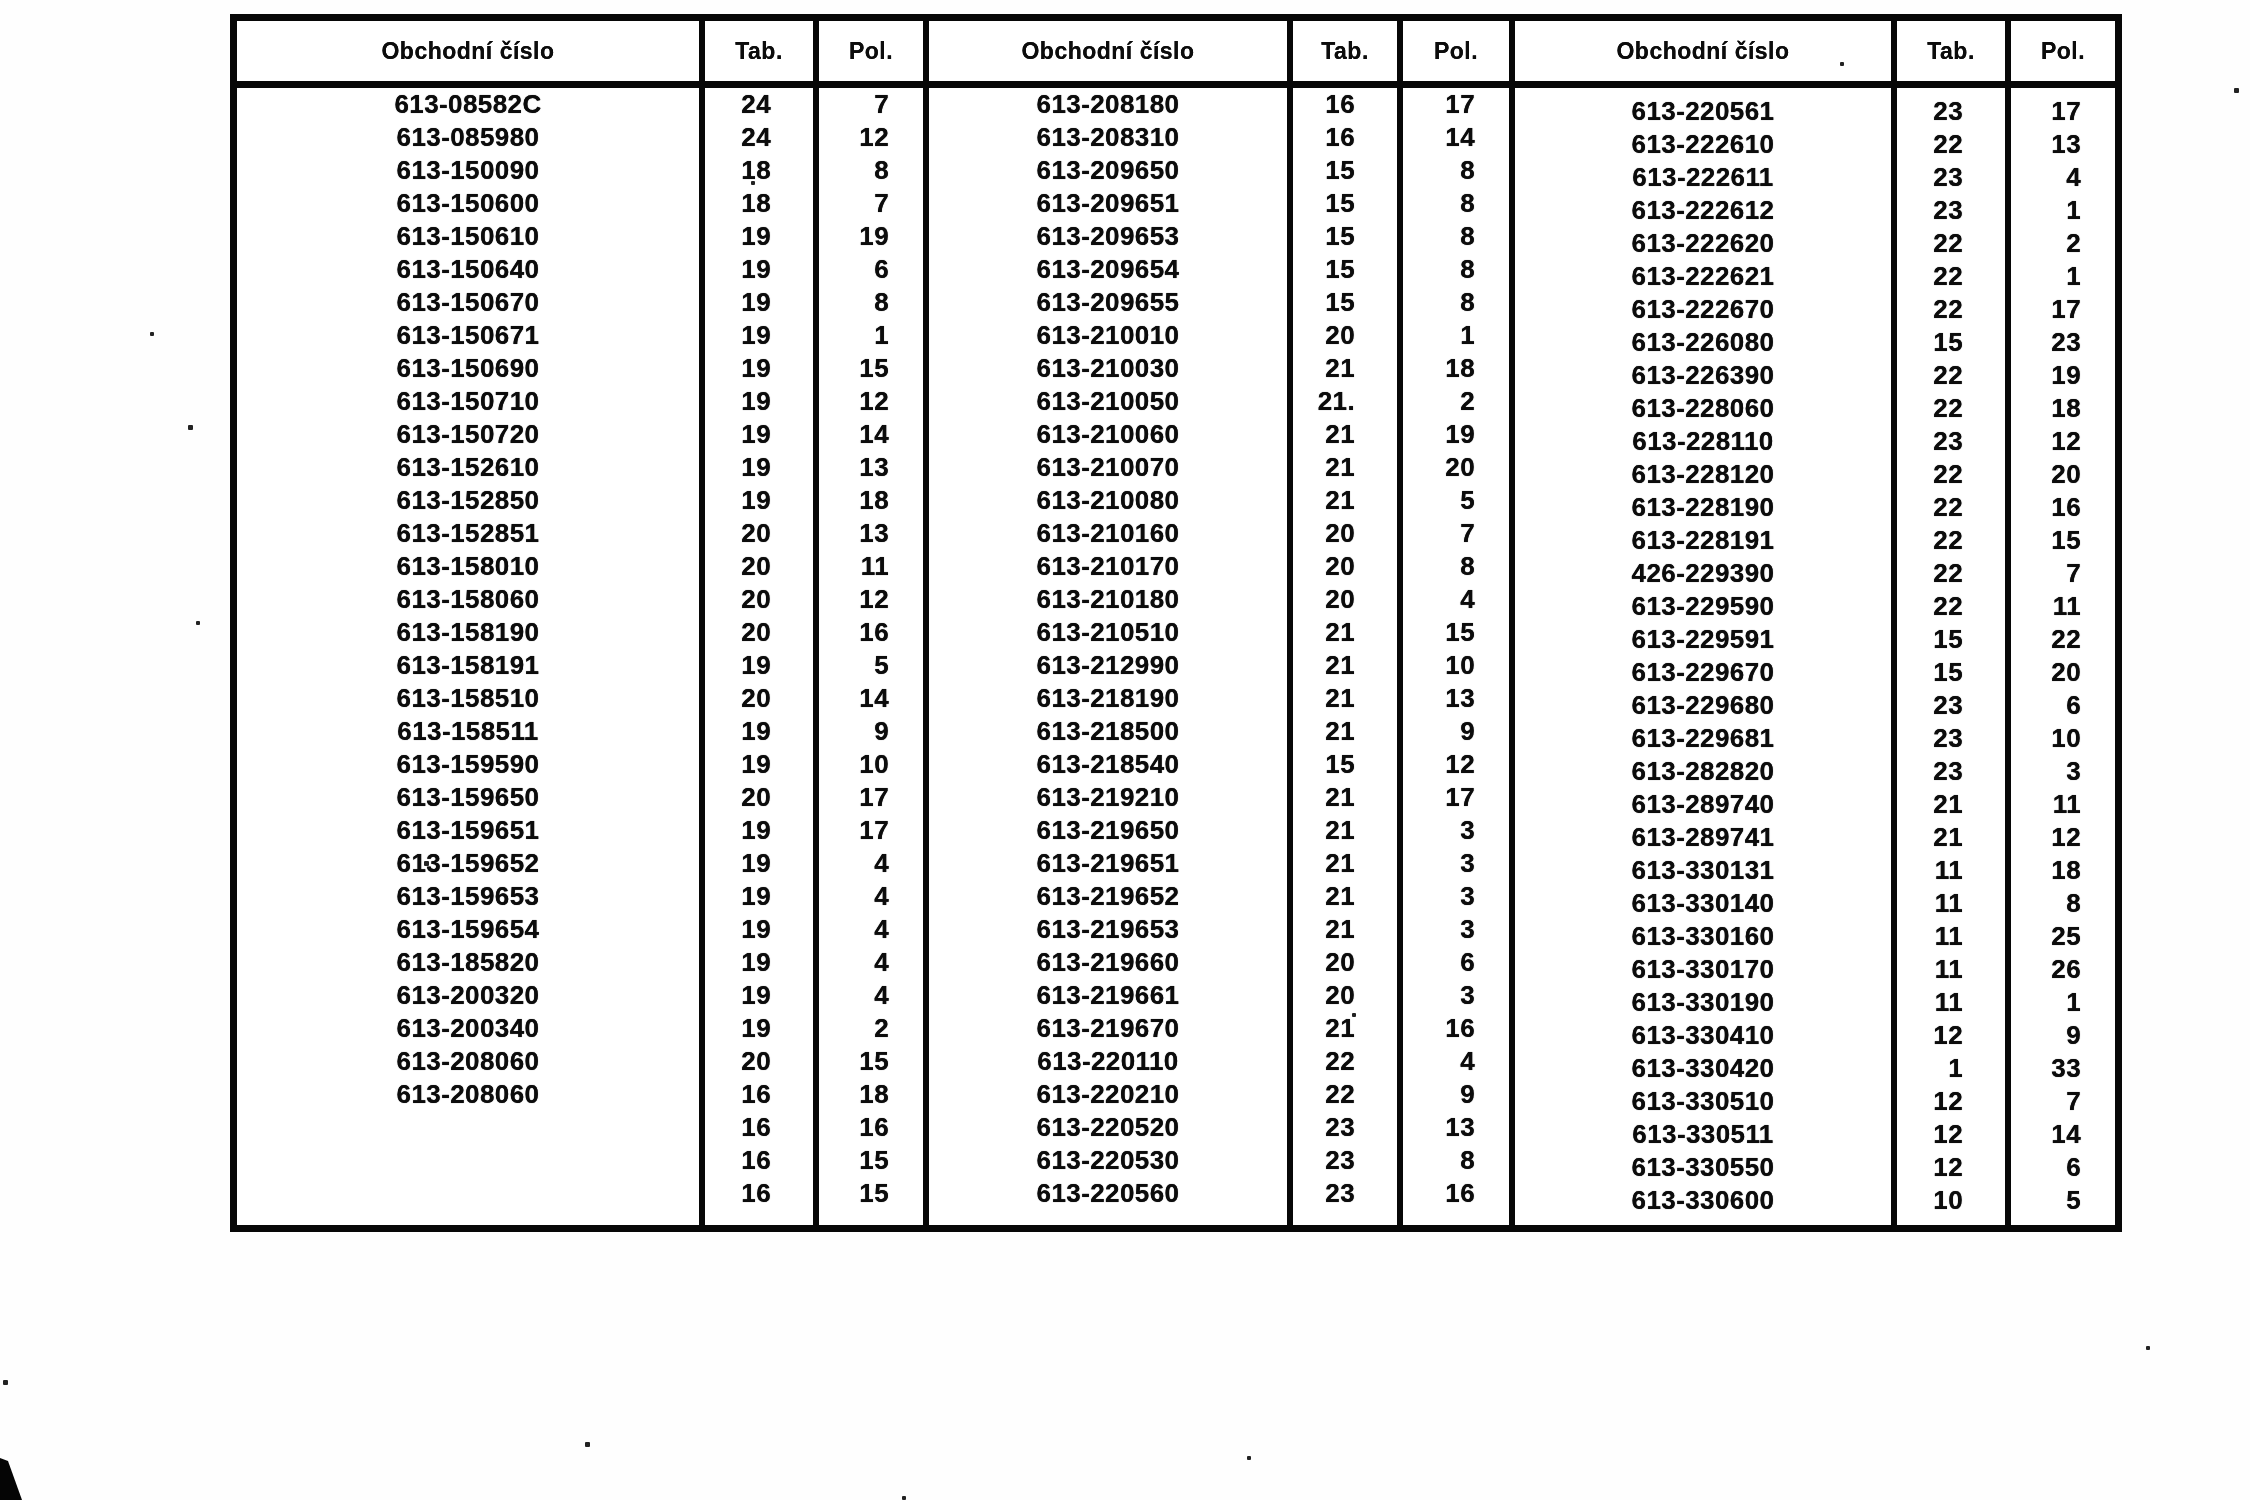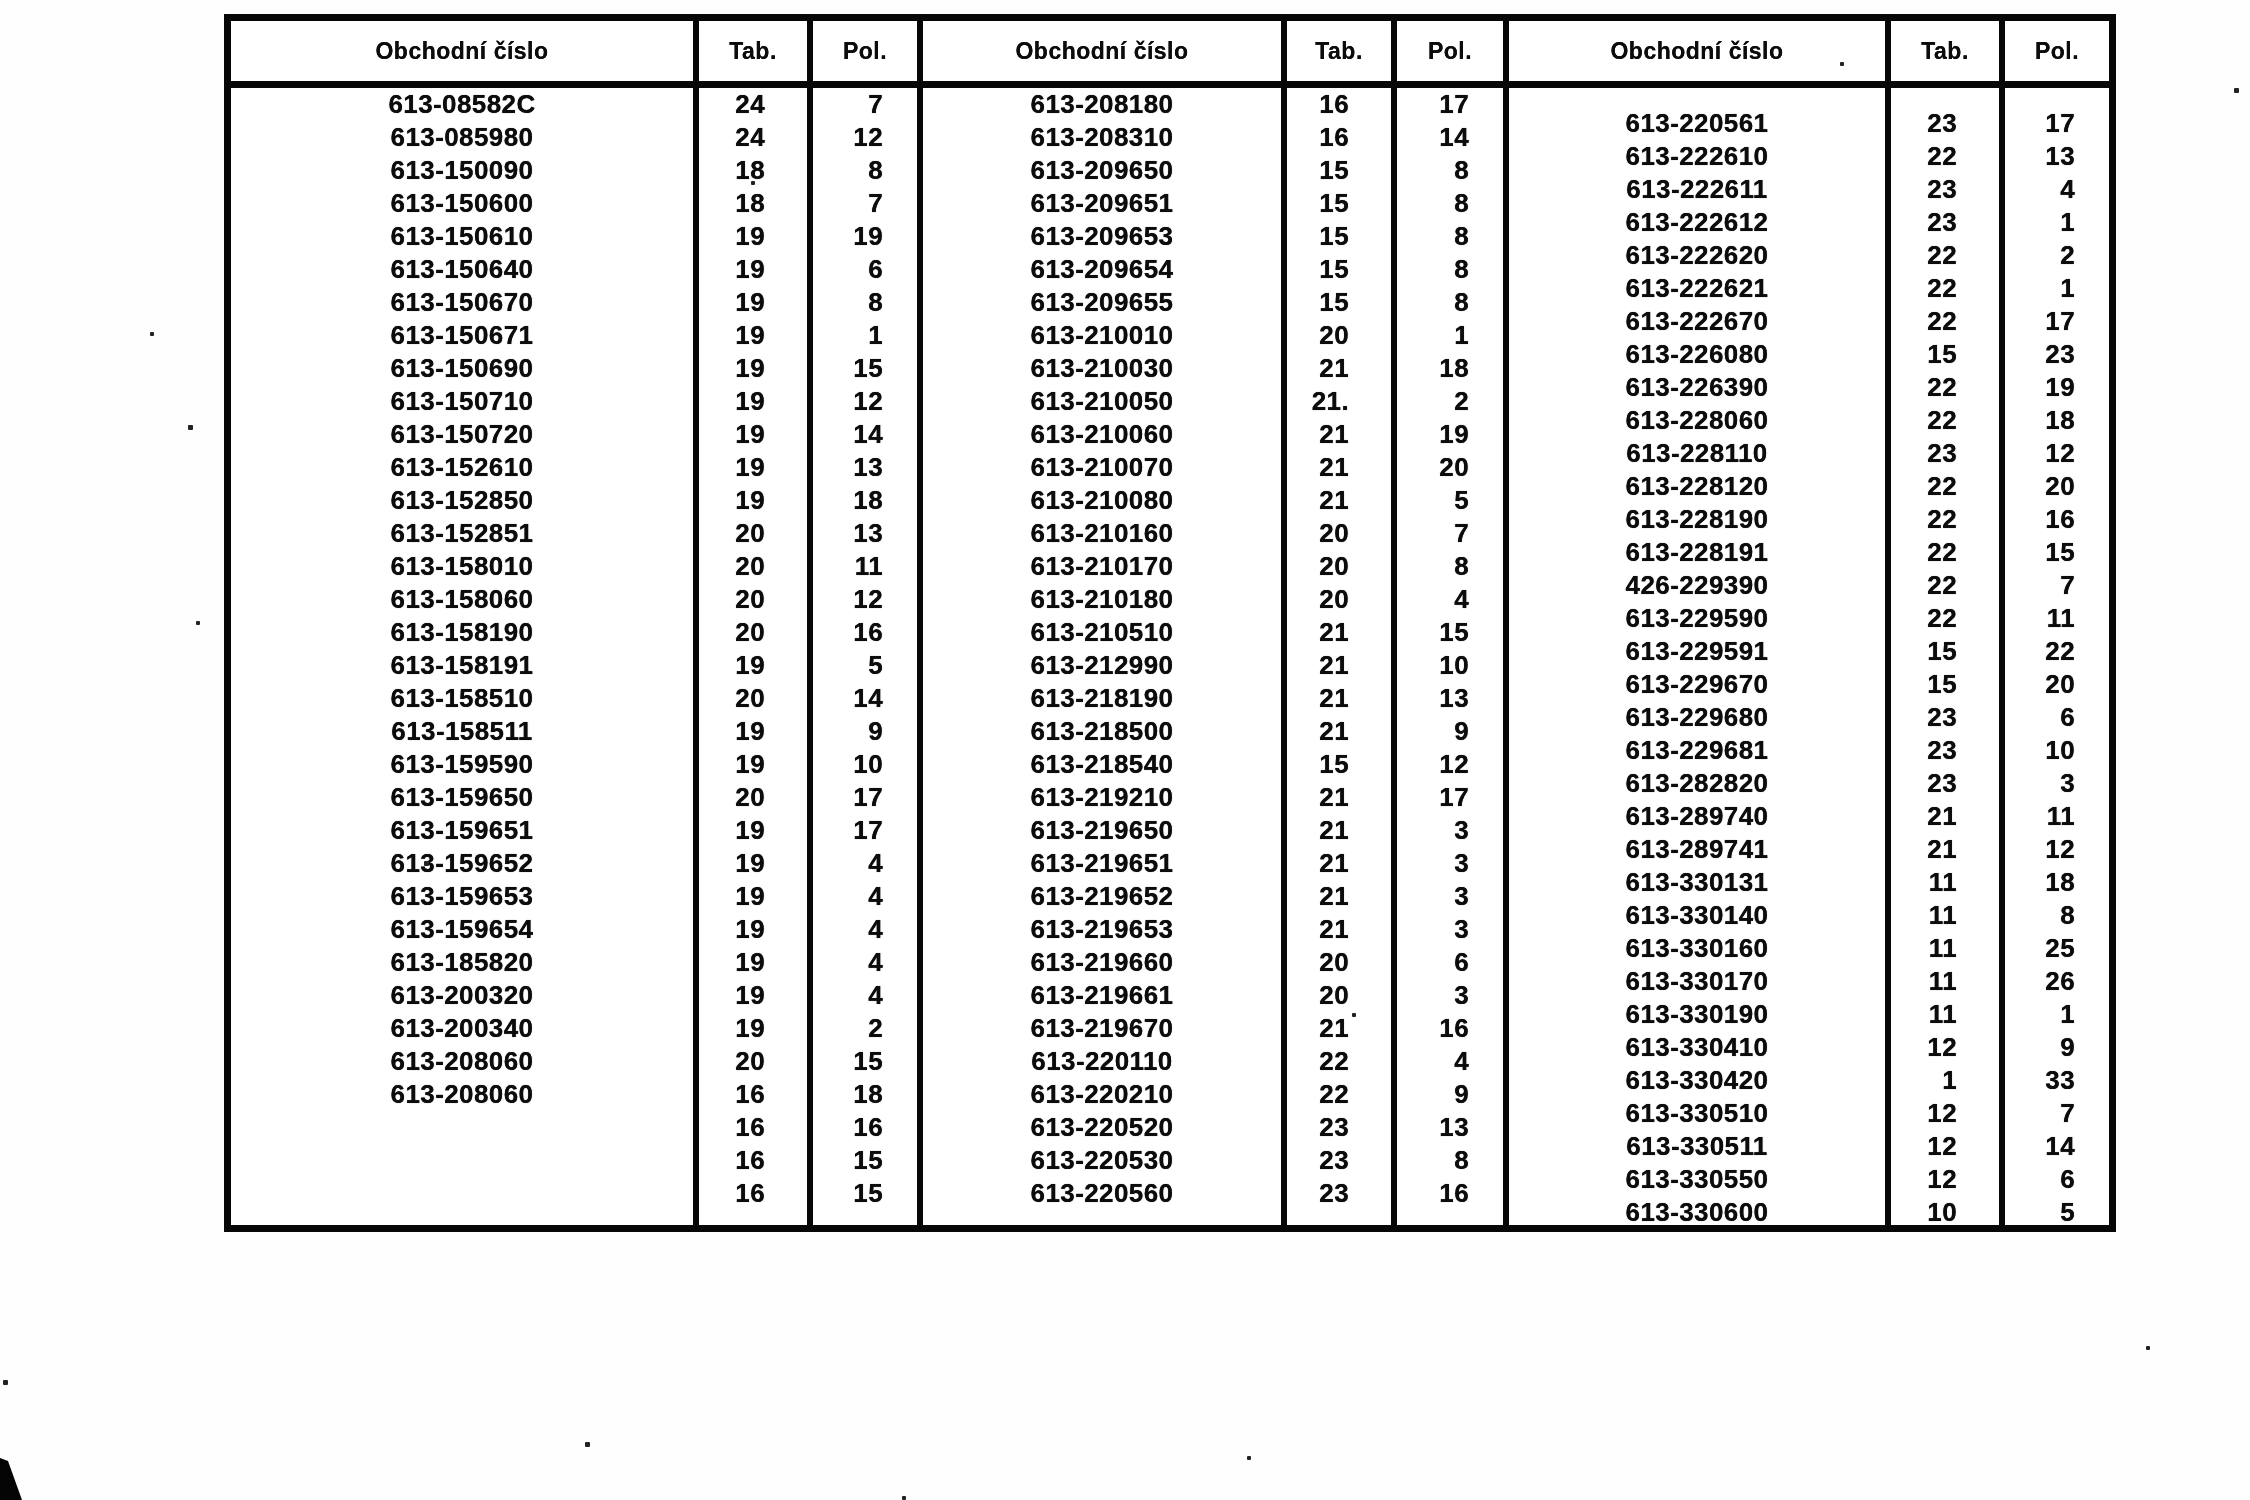--- a/index.html
+++ b/index.html
@@ -4,21 +4,21 @@
 <style>
   html,body{margin:0;padding:0;}
   body{
     width:2250px;height:1500px;
     background:#fefefe;
     font-family:"Liberation Sans",sans-serif;
     position:relative;overflow:hidden;
     color:#0c0c0c;
   }
   .table-wrap{
-    position:absolute;left:224px;top:14px;
+    position:absolute;left:230px;top:14px;
     width:1892px;height:1218px;
     border:7px solid #070707;
     box-sizing:border-box;
     display:flex;flex-direction:row;
     background:#fff;
   }
   .col{box-sizing:border-box;border-right:6px solid #070707;display:flex;flex-direction:column;}
   .col.last{border-right:none;}
   .c-w1{width:468px;} .c-w2{width:114px;} .c-w3{width:110px;}
   .c-w4{width:364px;} .c-w5{width:110px;} .c-w6{width:112px;}
@@ -28,21 +28,21 @@
     border-bottom:7px solid #070707;
     display:flex;align-items:center;justify-content:center;
     font-size:23px;font-weight:700;letter-spacing:0.5px;
     text-shadow:0 0 0.6px currentColor;
     white-space:nowrap;
   }
   .cells{
     flex:1 1 auto;overflow:hidden;
     display:flex;flex-direction:column;
   }
-  .g3 .cells{padding-top:19px;}
+  .g3 .cells{padding-top:7px;}
   .cell{
     height:33px;flex:0 0 33px;
     display:flex;align-items:center;
     font-size:26px;font-weight:700;
     letter-spacing:0.4px;
     text-shadow:0 0 0.7px currentColor;
     white-space:nowrap;
   }
   .col-cislo .cell{justify-content:center;}
   .col-tab .cell{justify-content:flex-end;padding-right:42px;}

